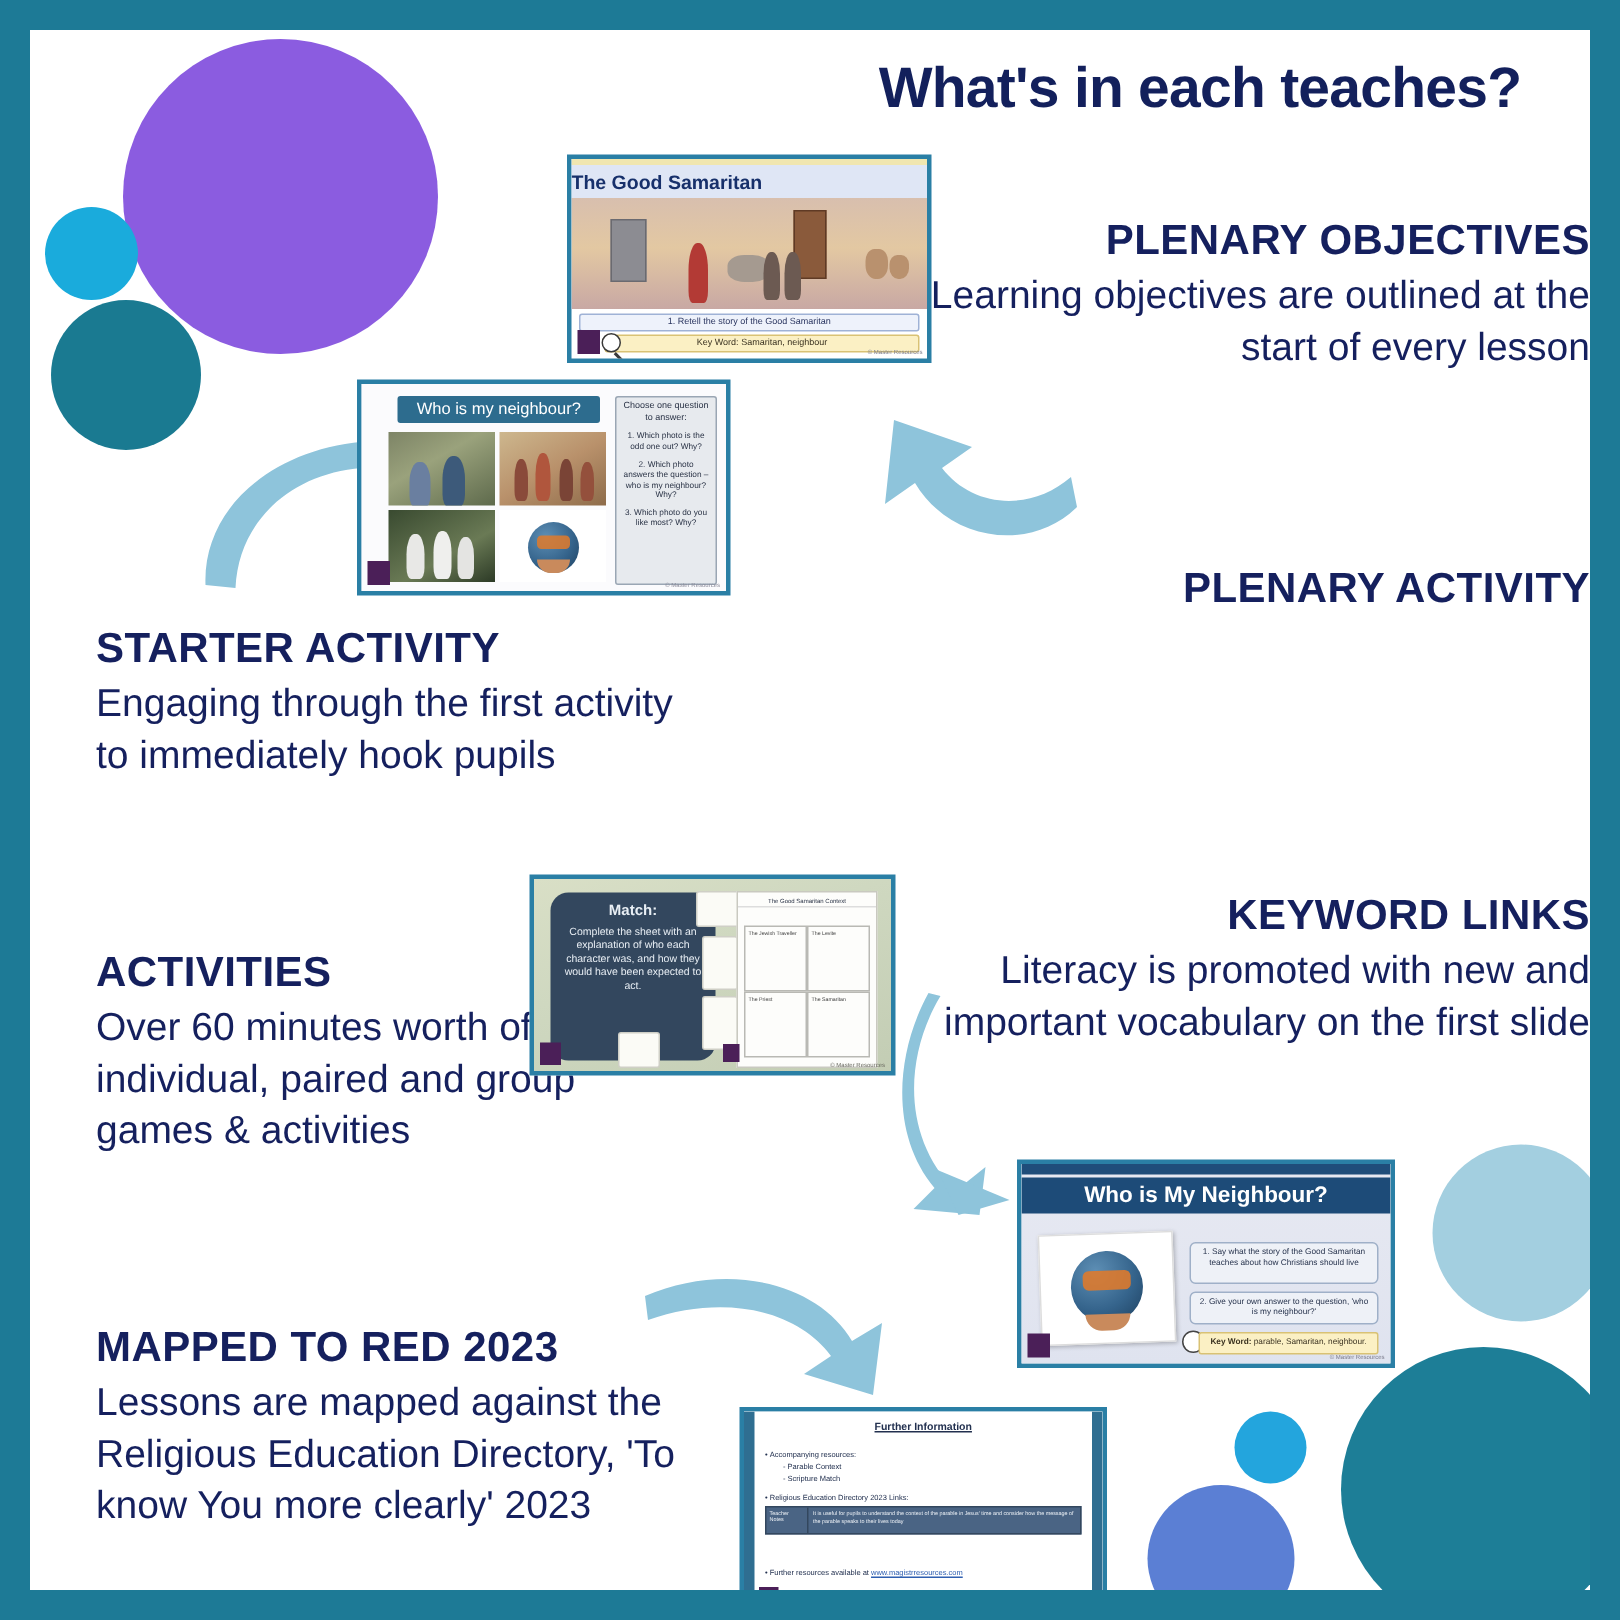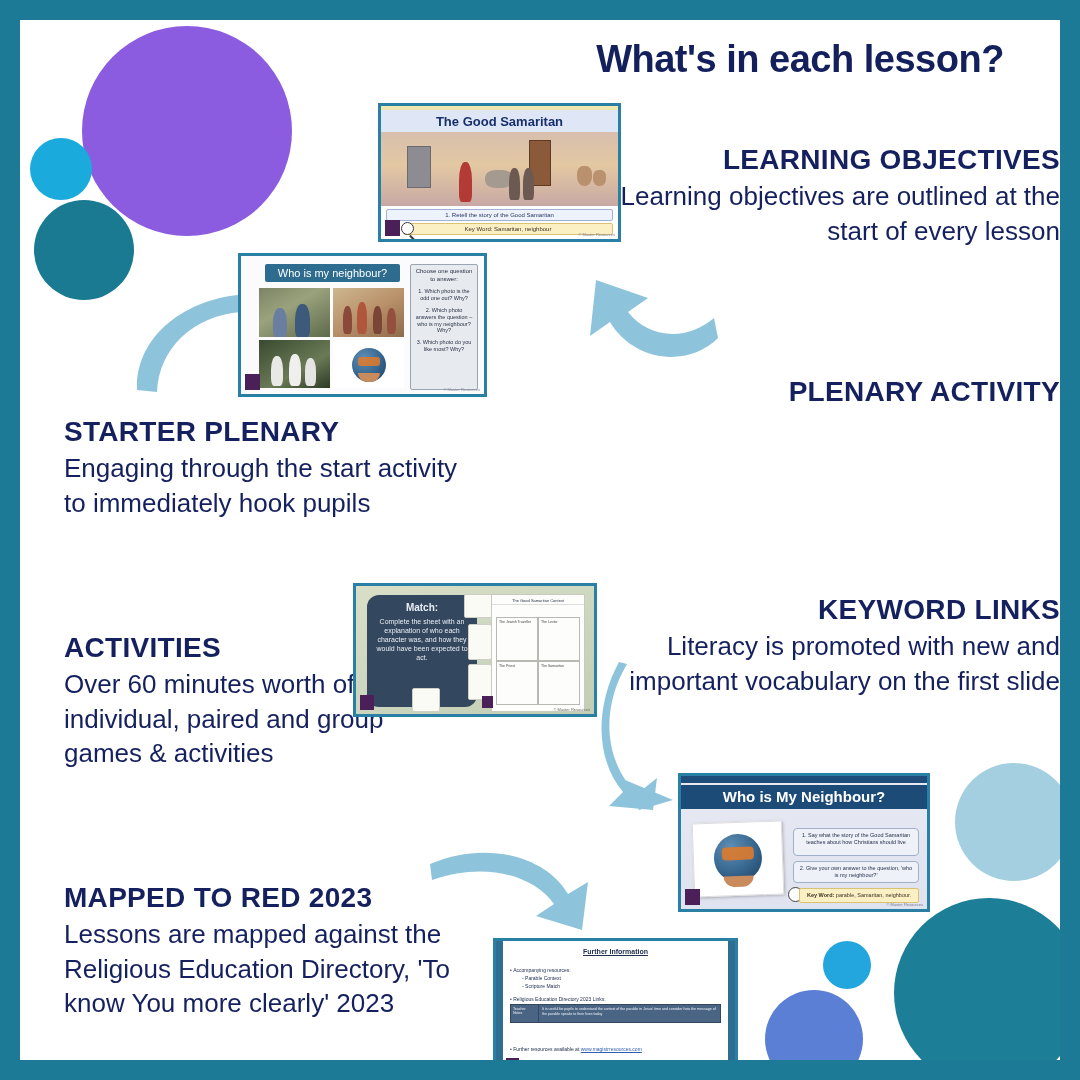--- a/index.html
+++ b/index.html
@@ -49,21 +49,21 @@
 
   
   .arrow{position:absolute;}
 
   
   .slide{position:absolute;box-sizing:border-box;border:3px solid #2a7fa5;background:#fff;overflow:hidden;}
 
   
   #s-good{left:358px;top:83px;width:243px;height:139px;}
   #s-good .topbar{height:4px;background:#f0e6b0;}
-  #s-good .ttl{text-align:center;font-weight:bold;font-size:13px;color:#17306b;padding:4px 0 3px;background:#dfe6f5;}
+  #s-good .ttl{font-weight:bold;font-size:13px;color:#17306b;padding:4px 0 3px;background:#dfe6f5;}
   #s-good .scene{position:relative;height:74px;background:
       linear-gradient(to bottom,#d8bfae 0%,#e3c8a2 45%,#c8a8a4 100%);}
   #s-good .door{position:absolute;background:#8c8c92;border:1px solid #6a6a70;}
   #s-good .door2{position:absolute;background:#8a5a3b;border:1px solid #5f3a25;}
   #s-good .jar{position:absolute;background:#b9916e;border-radius:40% 40% 45% 45%;}
   #s-good .fig-red{position:absolute;background:#b33a35;border-radius:45% 45% 20% 20%;}
   #s-good .fig-dark{position:absolute;background:#6c5a52;border-radius:45% 45% 20% 20%;}
   #s-good .fig-don{position:absolute;background:#a59a90;border-radius:40%;}
   #s-good .objbar{margin:3px 5px 2px;background:#eef2fb;border:1px solid #9fb2d6;border-radius:2px;padding:2px 0;font-size:6px;color:#2a3560;text-align:center;}
   #s-good .kwbar{margin:0 5px 3px 22px;background:#fbf0c4;border:1px solid #d9c274;border-radius:2px;padding:2px 0;font-size:6px;color:#3a3220;text-align:center;}
@@ -143,56 +143,56 @@
   <div id="inner">
 
     <div class="circ" id="c-purple"></div>
     <div class="circ" id="c-cyan-tl"></div>
     <div class="circ" id="c-teal-tl"></div>
     <div class="circ" id="c-lblue-br"></div>
     <div class="circ" id="c-teal-br"></div>
     <div class="circ" id="c-cyan-br"></div>
     <div class="circ" id="c-peri-br"></div>
 
-    <div id="title">What's in each lesson?</div>
+    <div id="title">What's in each teaches?</div>
 
     <svg class="arrow" style="left:115px;top:258px;" width="145" height="120" viewBox="0 0 145 120">
       <path d="M2 170 C0 118, 48 78, 112 74 L108 50 L143 86 L104 112 L106 92 C58 96, 24 128, 22 172 Z" fill="#8ec4db" transform="translate(0,-58)"></path>
     </svg>
 
     <svg class="arrow" style="left:548px;top:240px;" width="150" height="115" viewBox="0 0 150 115">
       <path d="M150 78 C120 108, 66 102, 42 62 L22 76 L28 20 L80 38 L60 52 C80 78, 118 82, 146 58 Z" fill="#8ec4db"></path>
     </svg>
 
     <svg class="arrow" style="left:575px;top:640px;" width="110" height="150" viewBox="0 0 110 150">
       <path d="M32 4 C8 44, 6 98, 42 134 L62 118 L58 150 L14 146 L28 132 C-2 96, 2 42, 24 2 Z" fill="#8ec4db"></path>
       <path d="M30 120 L78 140 L44 150 Z" fill="#8ec4db"></path>
     </svg>
 
     <svg class="arrow" style="left:408px;top:818px;" width="170" height="95" viewBox="0 0 170 95">
       <path d="M2 26 C58 2, 118 18, 140 56 L160 44 L154 92 L108 78 L126 66 C104 36, 56 24, 4 42 Z" fill="#8ec4db"></path>
     </svg>
 
     <div class="block right" id="b-learning">
-      <div class="hd">LEARNING OBJECTIVES</div>
+      <div class="hd">PLENARY OBJECTIVES</div>
       <div class="bd">Learning objectives are outlined at the start of every lesson</div>
     </div>
 
     <div class="block right" id="b-plenary">
       <div class="hd">PLENARY ACTIVITY</div>
     </div>
 
     <div class="block right" id="b-keyword">
       <div class="hd">KEYWORD LINKS</div>
       <div class="bd">Literacy is promoted with new and important vocabulary on the first slide</div>
     </div>
 
     <div class="block left" id="b-starter">
-      <div class="hd">STARTER PLENARY</div>
-      <div class="bd">Engaging through the start activity to immediately hook pupils</div>
+      <div class="hd">STARTER ACTIVITY</div>
+      <div class="bd">Engaging through the first activity to immediately hook pupils</div>
     </div>
 
     <div class="block left" id="b-activities">
       <div class="hd">ACTIVITIES</div>
       <div class="bd">Over 60 minutes worth of individual, paired and group games &amp; activities</div>
     </div>
 
     <div class="block left" id="b-mapped">
       <div class="hd">MAPPED TO RED 2023</div>
       <div class="bd">Lessons are mapped against the Religious Education Directory, 'To know You more clearly' 2023</div>

